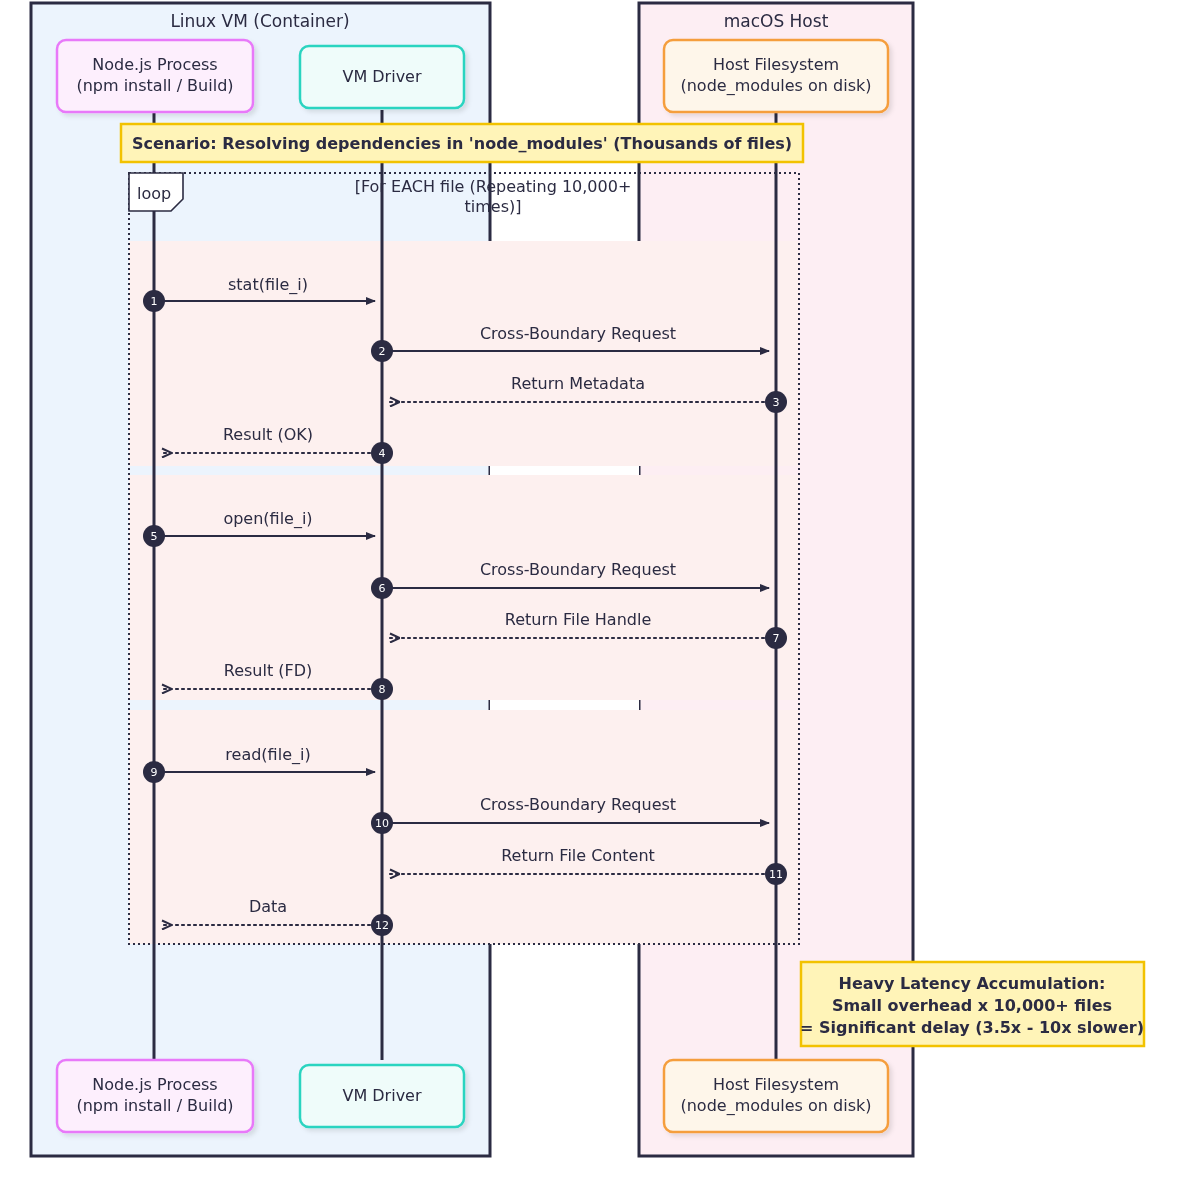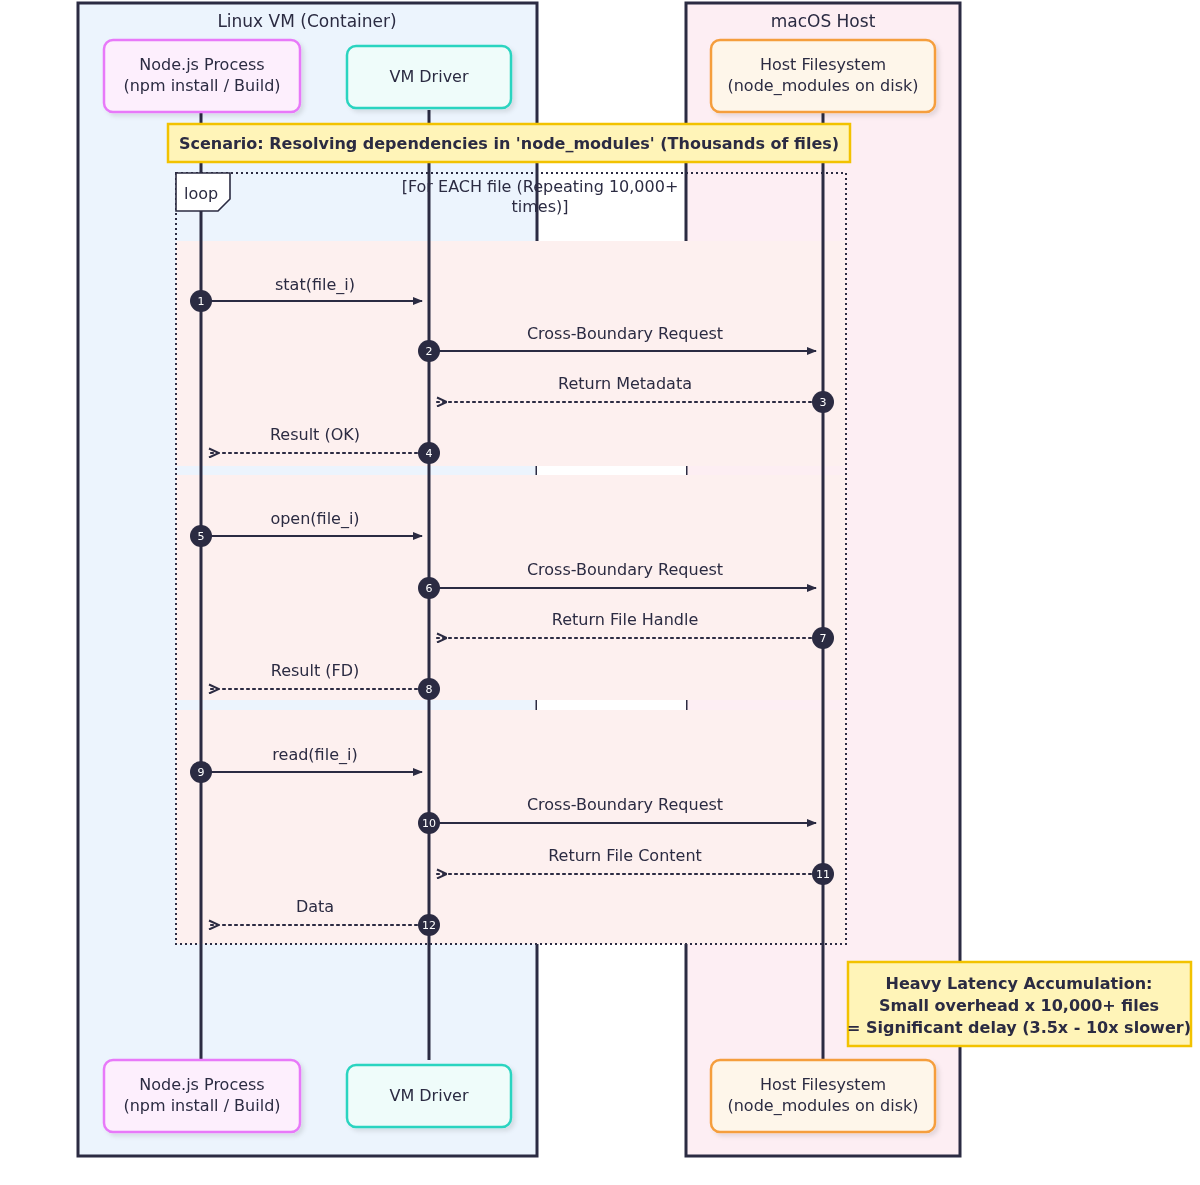--- a/index.html
+++ b/index.html
@@ -1,20 +1,20 @@
 <!DOCTYPE html>
 <html><head>
 <meta charset="utf-8">
 <style>
   html,body{margin:0;padding:0;background:#ffffff;}
   body{
     font-family:"DejaVu Sans","Liberation Sans",sans-serif;
     width:1200px;height:1185px;overflow:hidden;
   }
-  #stage{position:relative;width:1072px;height:1185px;padding-left:47px;}
+  #stage{position:relative;width:1072px;height:1185px;}
   svg{display:block;}
   .boxlabel{
     font-family:"DejaVu Sans","Liberation Sans",sans-serif;
     font-size:17px;fill:#2b2b42;
   }
   .actorlabel{
     font-family:"DejaVu Sans","Liberation Sans",sans-serif;
     font-size:16px;fill:#2b2b42;
   }
   .msglabel{

